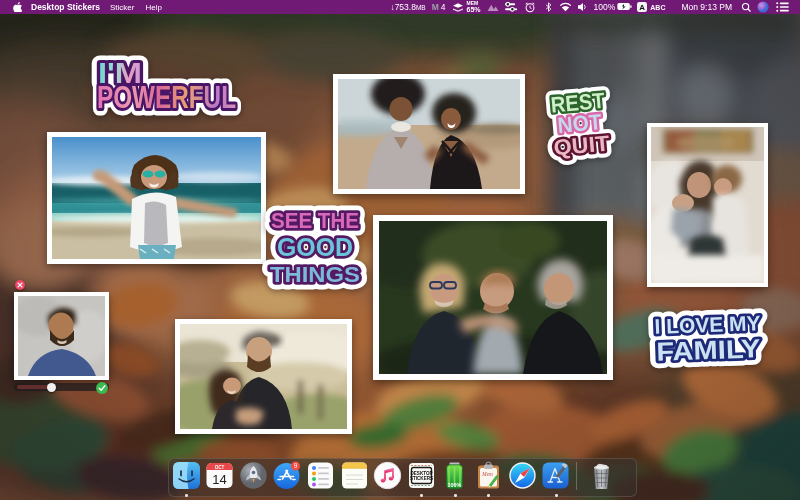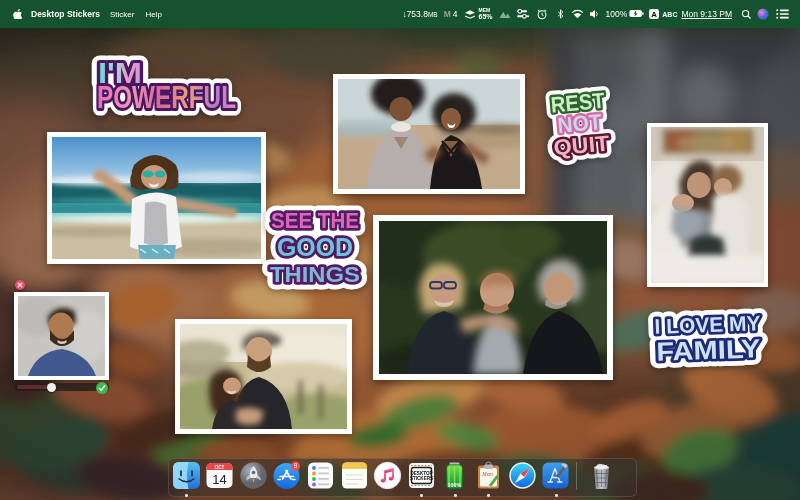--- a/index.html
+++ b/index.html
@@ -2,22 +2,22 @@
 <html><head>
 <meta charset="utf-8">
 <style>
   html,body{margin:0;padding:0;}
   body{width:800px;height:500px;overflow:hidden;position:relative;
        font-family:"Liberation Sans", sans-serif;background:#6b4632;}
   .abs{position:absolute;}
   .photo{position:absolute;background:#fff;box-shadow:0 3px 8px rgba(0,0,0,.42);z-index:10;}
   .photo svg{display:block;}
   
-  #menubar{position:absolute;left:0;top:0;width:800px;height:28px;
-    background:#14532d;color:#fff;font-size:8px;display:flex;align-items:center;z-index:50;}
+  #menubar{position:absolute;left:0;top:0;width:800px;height:14px;
+    background:#701a75;color:#fff;font-size:8px;display:flex;align-items:center;z-index:50;}
   #menubar .l{display:flex;align-items:center;gap:0;}
   #menubar .r{margin-left:auto;display:flex;align-items:center;}
   
   #dock{position:absolute;left:168px;top:458px;width:467px;height:37px;
     background:rgba(56,48,44,0.58);border:1px solid rgba(255,255,255,0.13);
     border-radius:6px;z-index:40;}
   .dicon{position:absolute;top:3px;width:29px;height:29px;}
   .dot{position:absolute;width:2.5px;height:2.5px;border-radius:50%;background:rgba(255,255,255,.85);top:494px;z-index:42;}
   .stk{filter:drop-shadow(0 2px 3px rgba(0,0,0,.35));z-index:12;}
 </style>
@@ -197,21 +197,21 @@
     <svg width="15" height="8" viewBox="0 0 16 9" style="margin-left:2px;">
         <rect x="0" y="0" width="14" height="8" rx="2" fill="#fff"></rect>
         <rect x="14.4" y="2.4" width="1.6" height="3.2" rx="0.8" fill="#fff"></rect>
         <path fill="#1c2025" d="M7.6.8L5 4h2l-1.6 3.2L9.4 4h-2z"></path>
       </svg>
     <svg width="10" height="10" viewBox="0 0 12 12" style="margin-left:5px;">
         <rect x="0" y="0" width="12" height="12" rx="2.6" fill="#f4f4f4"></rect>
         <text x="6" y="9.4" font-size="9.5" font-weight="bold" fill="#111" text-anchor="middle" font-family="Liberation Sans">A</text>
       </svg>
     <span style="margin-left:3px;font-size:7px;font-weight:bold;">ABC</span>
-    <span style="margin-left:4px;font-size:8.5px;text-decoration:underline;">Mon 9:13 PM</span>
+    <span style="margin-left:16px;font-size:8.5px;">Mon 9:13 PM</span>
     <svg width="11" height="11" viewBox="0 0 12 12" style="margin-left:9px;">
         <circle cx="5" cy="5" r="3.4" fill="none" stroke="#fff" stroke-width="1.2"></circle>
         <path d="M7.6 7.6l2.8 2.8" stroke="#fff" stroke-width="1.3"></path>
       </svg>
     <svg width="12" height="12" viewBox="0 0 13 13" style="margin-left:5px;">
         <defs>
           <radialGradient id="siri" cx="35%" cy="35%">
             <stop offset="0%" stop-color="#8ab4f8"></stop>
             <stop offset="45%" stop-color="#c06bd4"></stop>
             <stop offset="100%" stop-color="#3a6ad4"></stop>

